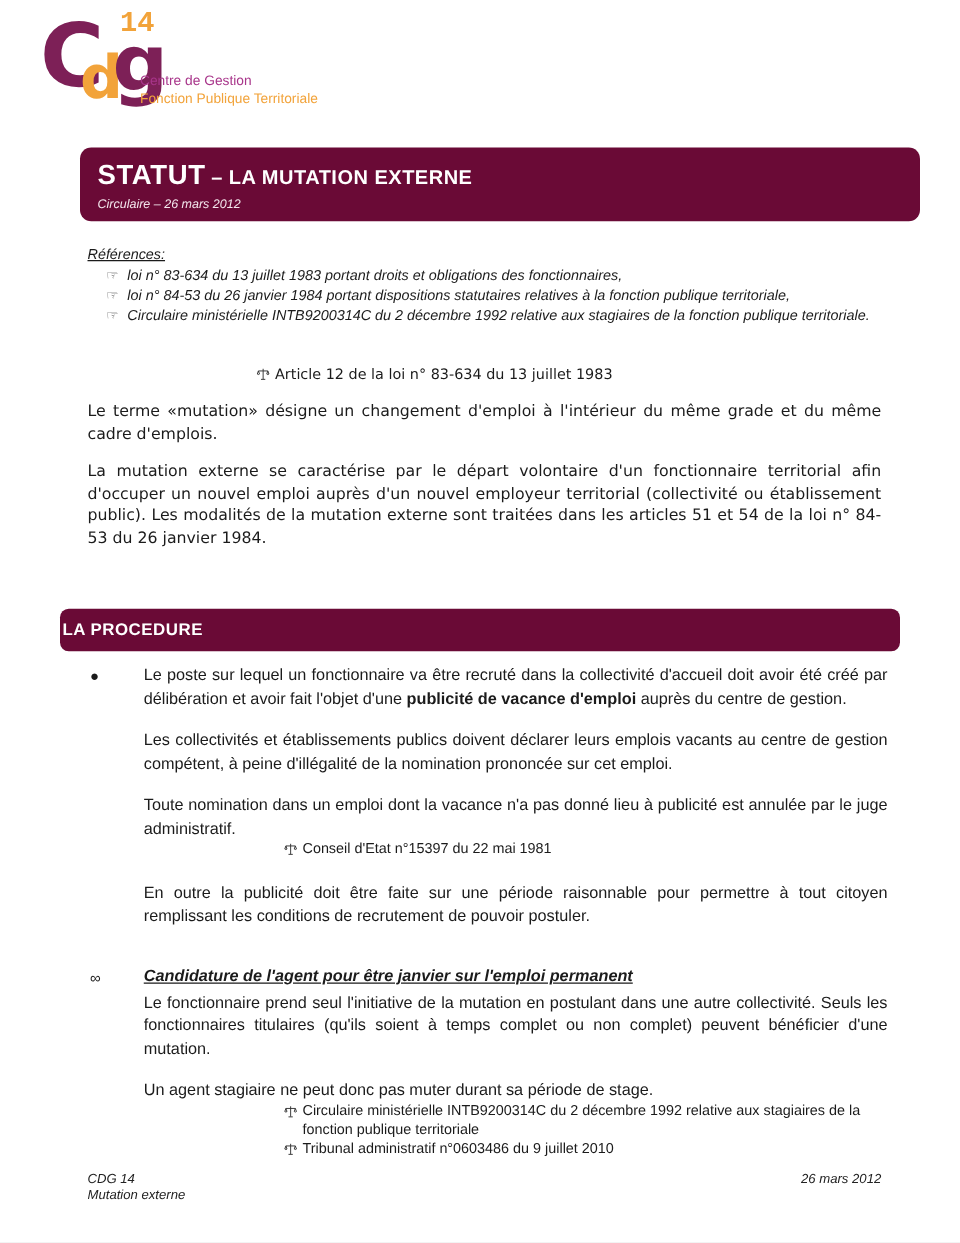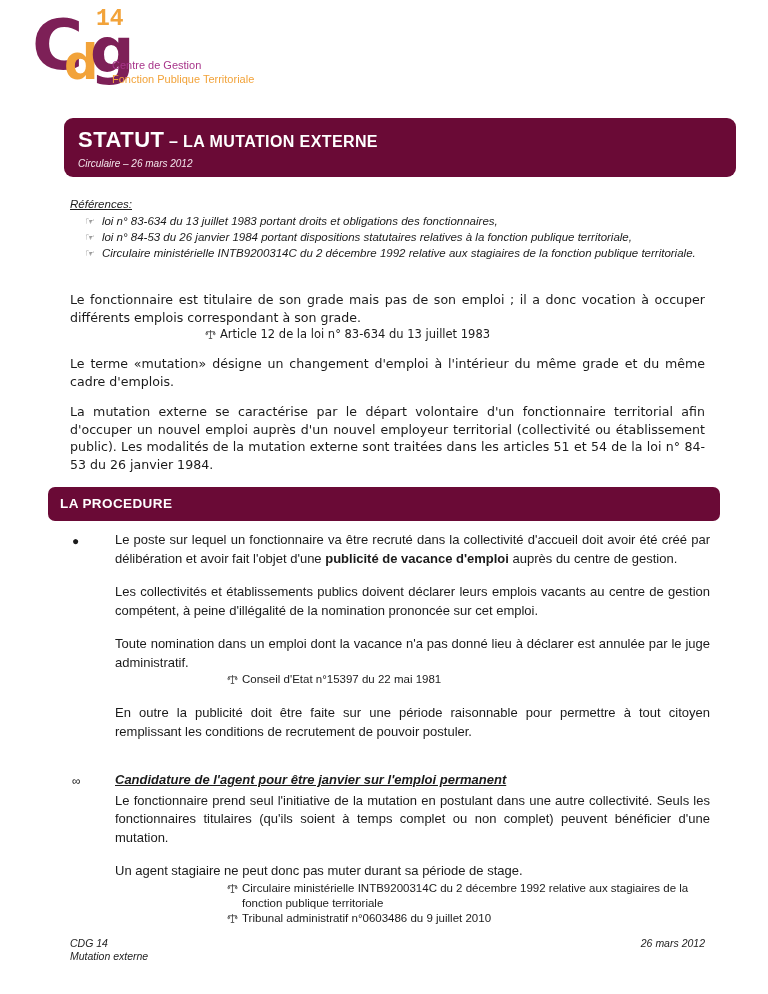--- a/index.html
+++ b/index.html
@@ -36,21 +36,21 @@
     padding:9px 14px 0 14px;color:#fff;
   }
   .banner-title{font-weight:bold;white-space:nowrap;}
   .title-main{font-size:22px;letter-spacing:.5px;}
   .title-rest{font-size:16px;letter-spacing:.4px;}
   .banner-sub{font-size:10px;font-style:italic;margin-top:5px;color:#f3e6ec;}
   .banner-section{
     position:absolute;left:48px;top:487px;width:672px;height:34px;
     background:var(--banner);border-radius:7px;box-sizing:border-box;
     color:#fff;font-weight:bold;font-size:13.5px;letter-spacing:.4px;
-    line-height:34px;padding-left:12px;
+    line-height:34px;padding-left:2px;
   }
   
   .references{position:absolute;left:70px;top:197px;width:640px;font-style:italic;font-size:11.5px;line-height:15px;}
   .ref-heading{text-decoration:underline;margin-bottom:2px;}
   .ref-item{display:flex;gap:7px;padding-left:15px;margin-top:1px;}
   .hand-icon{flex:0 0 auto;font-style:normal;font-size:11px;color:#444;line-height:15px;}
   
   .intro{position:absolute;left:70px;top:291px;width:635px;font-family:"DejaVu Sans",sans-serif;font-size:12.6px;line-height:17.5px;}
   .intro p{margin:0;text-align:justify;}
   .intro .sp1{margin-top:11px;}
@@ -109,21 +109,20 @@
       <span class="hand-icon">☞</span>
       <span>loi n° 84-53 du 26 janvier 1984 portant dispositions statutaires relatives à la fonction publique territoriale,</span>
     </div>
     <div class="ref-item">
       <span class="hand-icon">☞</span>
       <span>Circulaire ministérielle INTB9200314C du 2 décembre 1992 relative aux stagiaires de la fonction publique territoriale.</span>
     </div>
   </div>
 
   <div class="intro">
-    <p>Le fonctionnaire est titulaire de son grade mais pas de son emploi ; il a donc vocation à occuper différents emplois correspondant à son grade.</p>
     <div class="citation">
       <span class="scales">
         <svg width="11" height="11" viewBox="0 0 16 16" fill="none" stroke="#333" stroke-width="1.1">
           <path d="M8 1.5v12"></path>
             <path d="M2.5 4h11"></path>
           <path d="M2.5 4 1.2 7.6a1.9 1.9 0 0 0 2.6 0 Z"></path>
           <path d="M13.5 4 12.2 7.6a1.9 1.9 0 0 0 2.6 0 Z"></path>
           <path d="M5.5 13.8h5"></path>
         </svg>
       </span>
@@ -136,21 +135,21 @@
   <div class="banner-section">LA PROCEDURE</div>
 
   <div class="proc">
 
     <div class="section">
       <span class="bullet">●</span>
       <p><span>Le poste sur lequel un fonctionnaire va être recruté dans la collectivité d'accueil doit avoir été créé par délibération et avoir fait l'objet d'une </span><b>publicité de vacance d'emploi</b><span> auprès du centre de gestion.</span></p>
 
       <p class="gap">Les collectivités et établissements publics doivent déclarer leurs emplois vacants au centre de gestion compétent, à peine d'illégalité de la nomination prononcée sur cet emploi.</p>
 
-      <p class="gap">Toute nomination dans un emploi dont la vacance n'a pas donné lieu à déclarer est annulée par le juge administratif.</p>
+      <p class="gap">Toute nomination dans un emploi dont la vacance n'a pas donné lieu à publicité est annulée par le juge administratif.</p>
       <div class="citation">
         <span class="scales">
           <svg width="11" height="11" viewBox="0 0 16 16" fill="none" stroke="#333" stroke-width="1.1">
             <path d="M8 1.5v12"></path>
               <path d="M2.5 4h11"></path>
             <path d="M2.5 4 1.2 7.6a1.9 1.9 0 0 0 2.6 0 Z"></path>
             <path d="M13.5 4 12.2 7.6a1.9 1.9 0 0 0 2.6 0 Z"></path>
             <path d="M5.5 13.8h5"></path>
           </svg>
         </span>

